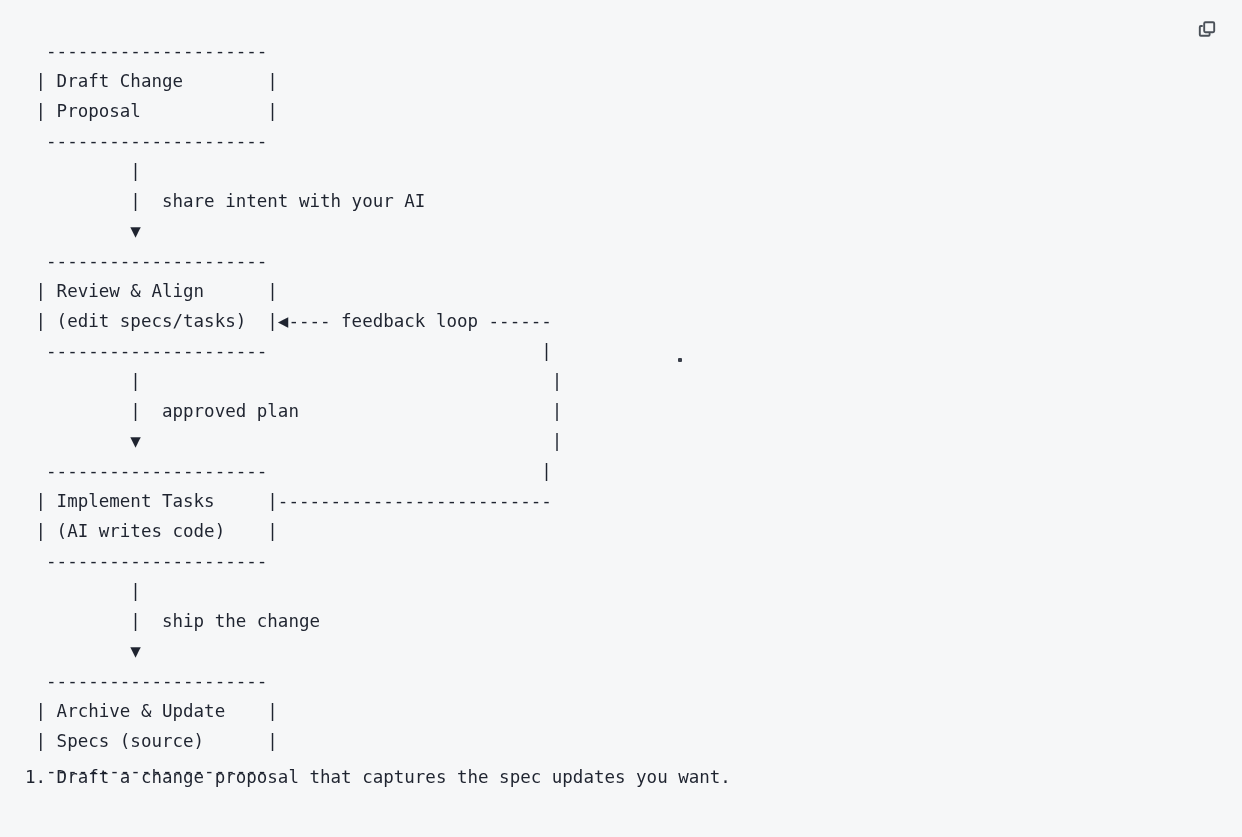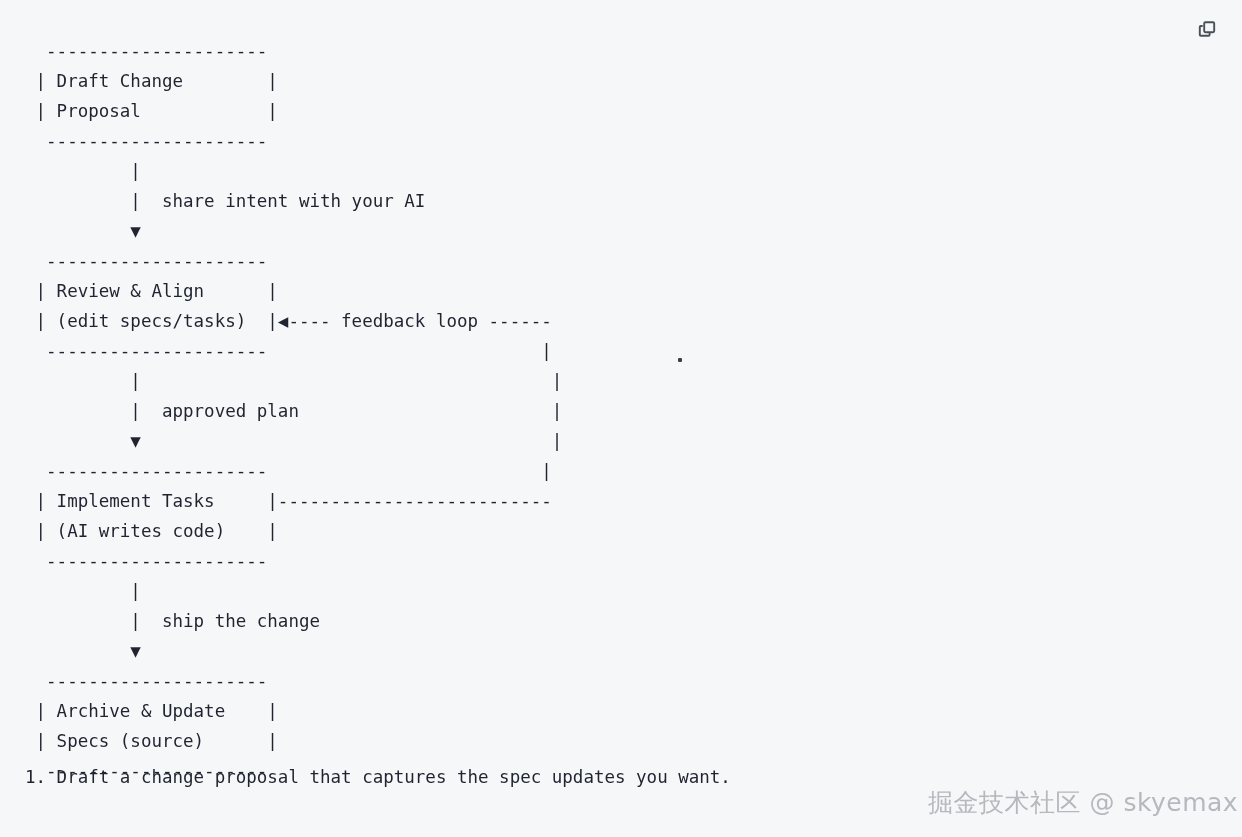--- a/index.html
+++ b/index.html
@@ -131,15 +131,14 @@
 
   <div class="dot-artifact"></div>
 
   <div class="steps-block">
     <span class="step-line">1. Draft a change proposal that captures the spec updates you want.</span>
     
     
     
   </div>
 
-  <div class="watermark">掘金技术社区 @ skyemax</div>
 
 </div>
 
 </body></html>

